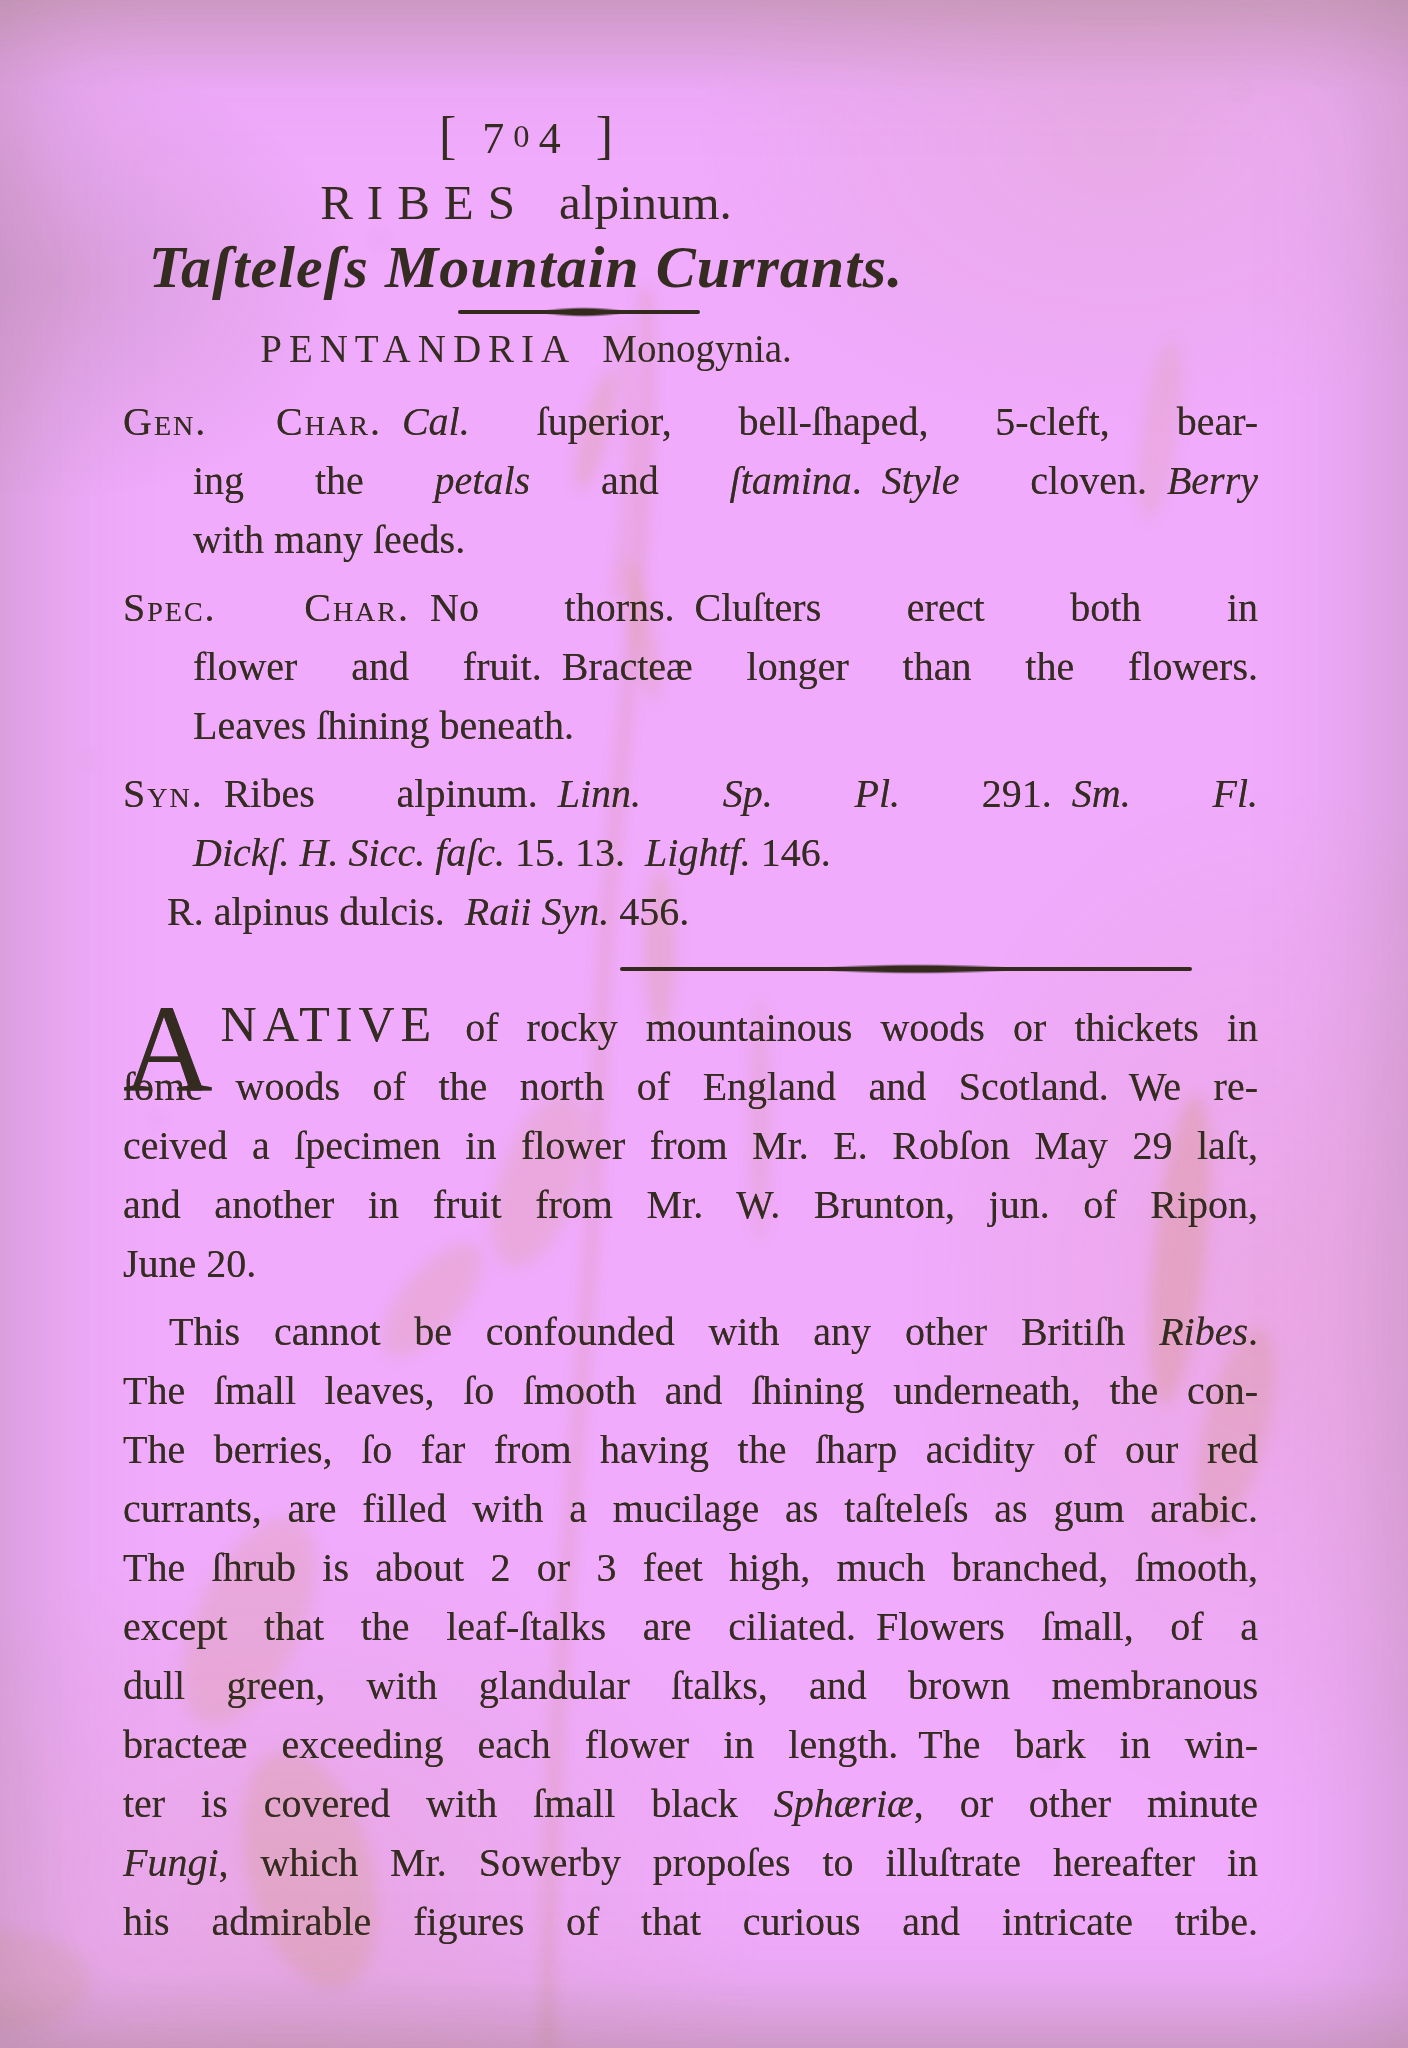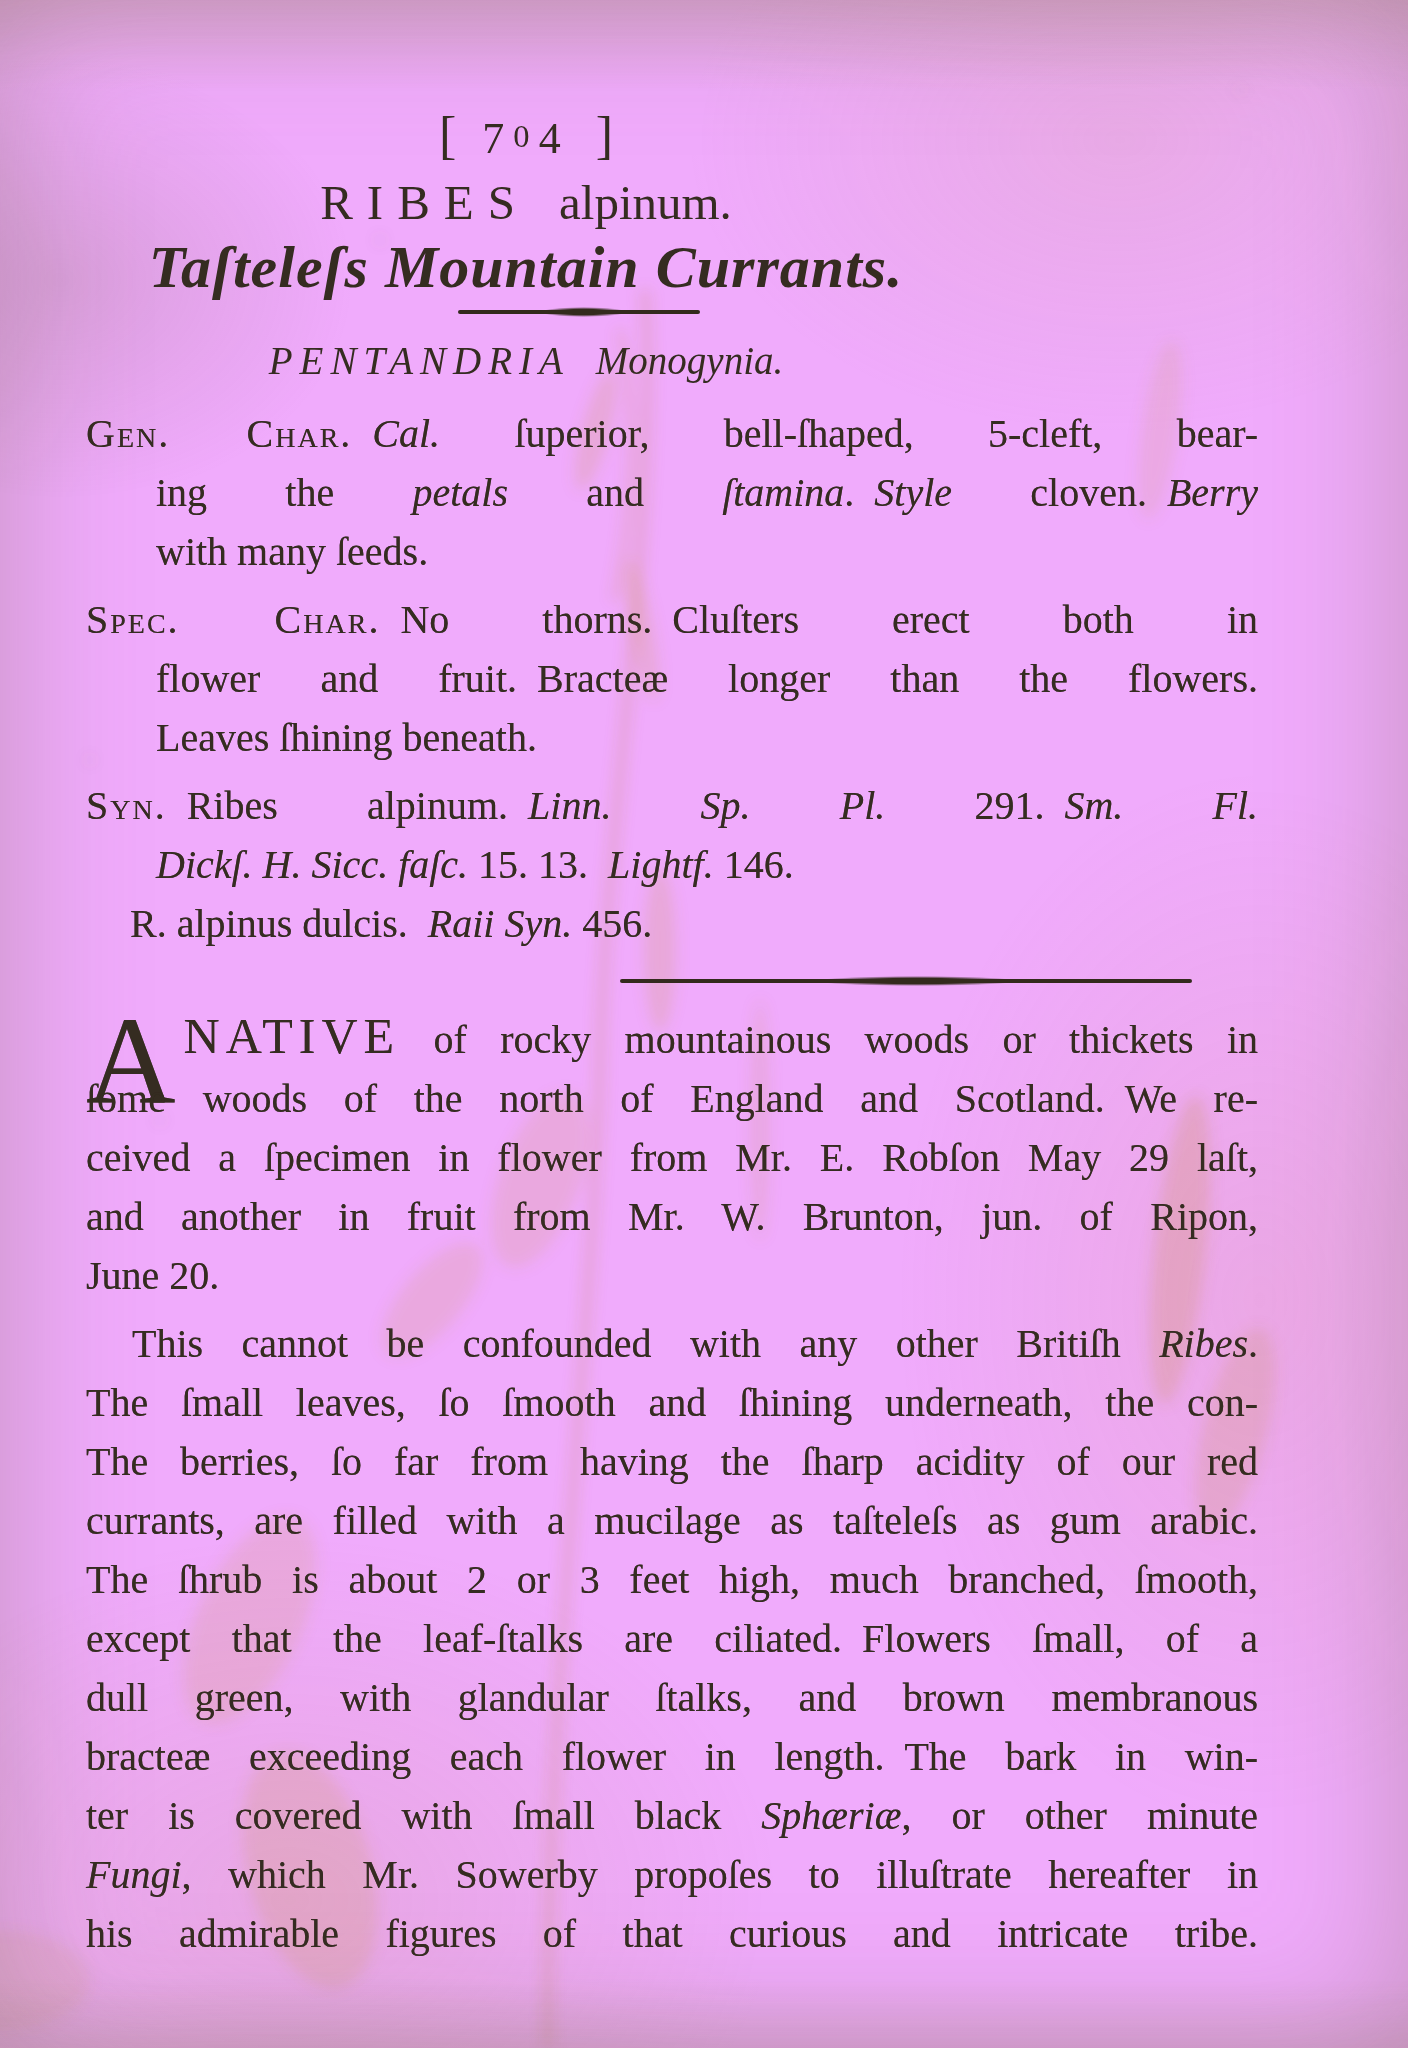--- a/index.html
+++ b/index.html
@@ -25,35 +25,35 @@
 
   .header{width:880px;text-align:center;}
   .pageno{font-size:47px;line-height:62px;}
   .pageno .bracket{font-size:52px;}
   .pageno .digits{letter-spacing:9px;margin:0 26px;font-size:44px;}
   .pageno .d-small{font-size:0.74em;vertical-align:0.2em;}
   .title{font-size:49px;line-height:66px;}
   .genus{letter-spacing:14px;}
   .species{margin-left:30px;}
   .common{font-size:60px;font-style:italic;line-height:62px;letter-spacing:1px;font-weight:bold;}
-  .classif{font-size:39px;font-style:italic;line-height:54px;margin-top:20px;}
+  .classif{font-size:39px;line-height:54px;margin-top:8px;}
   .classname{letter-spacing:7px;}
   .ordername{margin-left:26px;}
 
   .rule{background:#332a1d;height:4px;border-radius:2px;position:relative;}
   .rule::after{
     content:"";position:absolute;left:34%;right:30%;top:-3px;height:10px;border-radius:50%;
     background:radial-gradient(closest-side, #332a1d 55%, rgba(51,42,29,0) 100%);
   }
   .rule-short{width:242px;margin:12px 0 8px 372px;}
   .rule-main{width:572px;margin:26px 0 24px 534px;}
 
   .front-blocks{margin-top:16px;}
   .front-blocks,.body-blocks{font-size:40px;line-height:59px;
-    text-shadow:0 0 0.6px rgba(47,38,28,0.65);}
+    text-shadow:0 0 0.6px rgba(47,38,28,0.65);margin-left:37px;}
   .block + .block{margin-top:9px;}
   .line{text-align:justify;text-align-last:justify;white-space:normal;}
   .line.nj{text-align:left;text-align-last:auto;}
   .line.c{padding-left:70px;}
   .line.r2{padding-left:44px;}
   .line.fi{padding-left:46px;}
 
   .i{font-style:italic;}
   .sc{font-variant:small-caps;letter-spacing:2px;}
   .drop{font-size:124px;line-height:0;vertical-align:-50px;margin-right:8px;}

